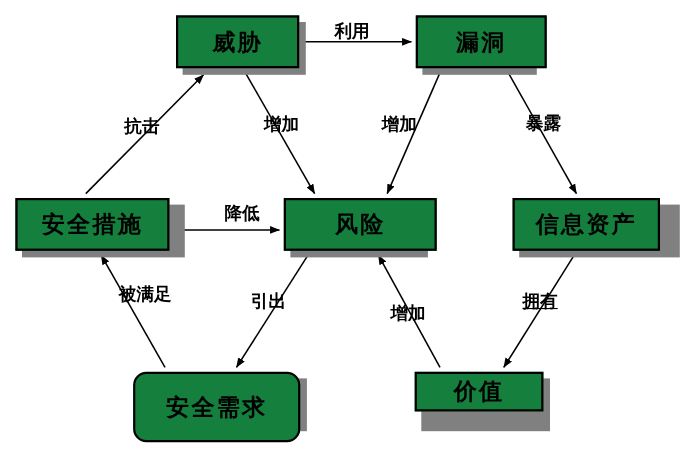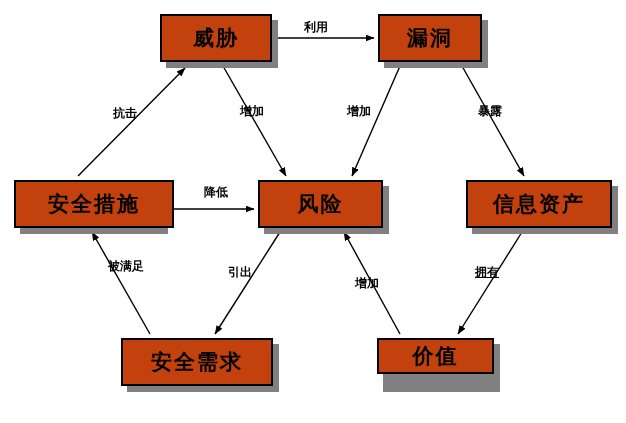--- a/index.html
+++ b/index.html
@@ -20,21 +20,21 @@
   #edge-layer {
     position: absolute;
     left: 0;
     top: 0;
     width: 626px;
     height: 423px;
   }
   .node {
     position: absolute;
     box-sizing: border-box;
-    background: #c2410c;
+    background: #15803d;
     border: 2px solid #000000;
     display: flex;
     align-items: center;
     justify-content: center;
     z-index: 5;
   }
   .node-shadow {
     position: absolute;
     background: #808080;
     z-index: 2;
@@ -44,21 +44,21 @@
     font-size: 21px;
     font-weight: bold;
     color: #000000;
     letter-spacing: 2px;
     line-height: 1;
     white-space: nowrap;
   }
   .edge-label {
     position: absolute;
     font-family: "DejaVu Sans", sans-serif;
-    font-size: 12px;
+    font-size: 16px;
     font-weight: bold;
     color: #000000;
     background: transparent;
     white-space: nowrap;
     z-index: 8;
     line-height: 1;
   }
 </style>
 </head>
 <body>
@@ -98,53 +98,53 @@
   <div class="node-shadow" style="left:20px; top:186px; width:148px; height:48px;"></div>
   <div class="node-shadow" style="left:264px; top:186px; width:125px; height:48px;"></div>
   <div class="node-shadow" style="left:472px; top:186px; width:146px; height:48px;"></div>
   <div class="node-shadow" style="left:127px; top:344px; width:152px; height:48px;"></div>
   <div class="node-shadow" style="left:383px; top:344px; width:117px; height:48px;"></div>
 
   <div class="node" style="left:160px; top:14px; width:112px; height:48px;">
     <span class="node-label">威胁</span>
   </div>
 
-  <div class="node" style="left:378px; top:14px; width:104px; height:48px;">
+  <div class="node" style="left:378px; top:14px; width:119px; height:48px;">
     <span class="node-label">漏洞</span>
   </div>
 
-  <div class="node" style="left:14px; top:180px; width:160px; height:48px;">
+  <div class="node" style="left:14px; top:180px; width:140px; height:48px;">
     <span class="node-label">安全措施</span>
   </div>
 
-  <div class="node" style="left:258px; top:180px; width:125px; height:48px;">
+  <div class="node" style="left:258px; top:180px; width:139px; height:48px;">
     <span class="node-label">风险</span>
   </div>
 
-  <div class="node" style="left:466px; top:180px; width:146px; height:48px;">
+  <div class="node" style="left:466px; top:180px; width:134px; height:48px;">
     <span class="node-label">信息资产</span>
   </div>
 
-  <div class="node" style="left:121px; top:338px; width:152px; height:48px;">
+  <div class="node" style="left:121px; top:338px; width:152px; height:64px;border-radius:12px;">
     <span class="node-label">安全需求</span>
   </div>
 
   <div class="node" style="left:377px; top:338px; width:117px; height:36px;">
     <span class="node-label">价值</span>
   </div>
 
   <div class="edge-label" style="left:304px; top:21px;">利用</div>
 
   <div class="edge-label" style="left:113px; top:107px;">抗击</div>
 
   <div class="edge-label" style="left:240px; top:105px;">增加</div>
 
   <div class="edge-label" style="left:347px; top:105px;">增加</div>
 
-  <div class="edge-label" style="left:478px; top:105px;">暴露</div>
+  <div class="edge-label" style="left:478px; top:105px;font-family:Liberation Mono, monospace;">暴露</div>
 
   <div class="edge-label" style="left:180px; top:186px;margin-left:24px;">降低</div>
 
   <div class="edge-label" style="left:108px; top:260px;">被满足</div>
 
   <div class="edge-label" style="left:228px; top:266px;">引出</div>
 
   <div class="edge-label" style="left:355px; top:277px;">增加</div>
 
   <div class="edge-label" style="left:475px; top:266px;text-decoration:underline;">拥有</div>

